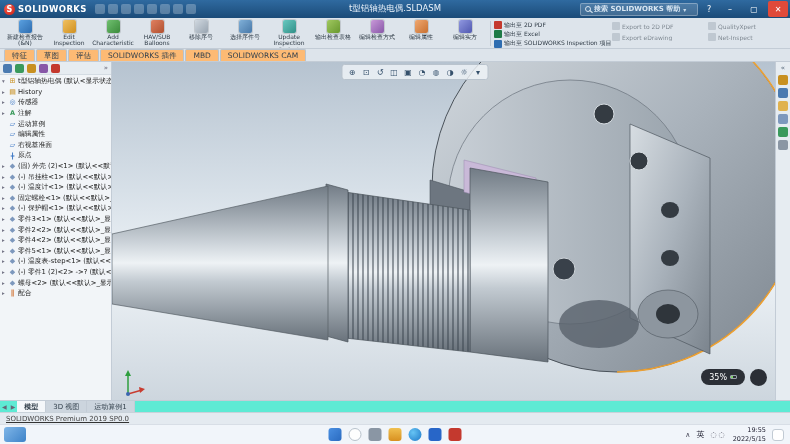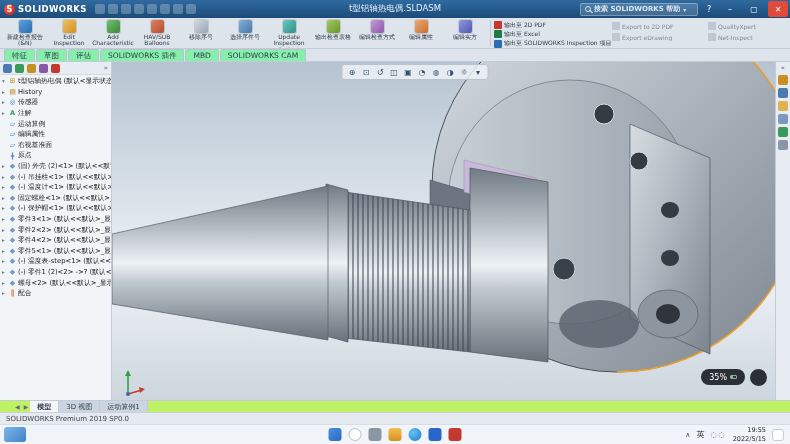--- a/index.html
+++ b/index.html
@@ -49,21 +49,21 @@
   .eic[data-icon="pdf"]{background:#c4392e;}
   .eic[data-icon="excel"]{background:#1e7a46;}
   .eic[data-icon="swi"]{background:#2e6db0;}
   .eic[data-icon="pdf-gray"],.eic[data-icon="edrw-gray"],.eic[data-icon="qx-gray"],.eic[data-icon="ni-gray"]{background:#a8b2bc;}
   .elabel { font-size:6px; white-space:nowrap; overflow:hidden; color:#2f3b46; }
   .exports-grid { display:grid; grid-template-columns:92px 70px; grid-auto-rows:10px; gap:1px 4px; padding-top:2px; }
   .disabled { opacity:.55; }
 
   
   .tab-row { height:13px; background:#dde4eb; display:flex; align-items:flex-end; padding-left:4px; gap:1px; flex:none; border-bottom:1px solid #c3ccd6; }
-  .ctab { padding:1px 7px 0 7px; font-size:7.5px; color:#33404c; background:#86efac; border:1px solid #b9c3cd; border-bottom:none; border-radius:2px 2px 0 0; white-space:nowrap; height:12px; }
+  .ctab { padding:1px 7px 0 7px; font-size:7.5px; color:#33404c; background:#fdba74; border:1px solid #b9c3cd; border-bottom:none; border-radius:2px 2px 0 0; white-space:nowrap; height:12px; }
   .ctab.active { background:#f4f7fa; font-weight:bold; }
 
   
   .main { flex:1; display:flex; min-height:0; }
   .left-panel { width:112px; flex:none; background:#f2f5f8; border-right:1px solid #c3ccd6; overflow:hidden; display:flex; flex-direction:column; }
   .panel-tabs { height:13px; background:#e6ecf1; border-bottom:1px solid #d4dce3; display:flex; align-items:center; gap:3px; padding:0 3px; flex:none; }
   .pt-icon { width:9px; height:9px; border-radius:2px; }
   .pt-icon[data-icon="feature-manager"]{background:#4a7ab0;}
   .pt-icon[data-icon="property-manager"]{background:#3a9a5c;}
   .pt-icon[data-icon="configuration-manager"]{background:#c89020;}
@@ -100,27 +100,27 @@
   .tp-collapse { font-size:7px; color:#567; }
   .tp-icon { width:10px; height:10px; border-radius:2px; }
   .task-strip .tp-icon[data-icon="resources"]{background:#c89020;}
   .task-strip .tp-icon[data-icon="design-library"]{background:#4a7ab0;}
   .task-strip .tp-icon[data-icon="file-explorer"]{background:#e0b24f;}
   .task-strip .tp-icon[data-icon="view-palette"]{background:#7d98bd;}
   .task-strip .tp-icon[data-icon="appearances"]{background:#3a9a5c;}
   .task-strip .tp-icon[data-icon="custom-properties"]{background:#8a96a4;}
 
   
-  .model-tabs { height:12px; background:#bef264; border-top:1px solid #c3ccd6; display:flex; align-items:center; padding-left:13px; flex:none; }
+  .model-tabs { height:12px; background:#5eead4; border-top:1px solid #c3ccd6; display:flex; align-items:center; padding-left:0; flex:none; }
   .mnav { font-size:6px; color:#667; padding:0 2px; }
   .mtab { font-size:7px; color:#33404c; padding:0 7px; border-right:1px solid #c3ccd6; height:11px; display:flex; align-items:center; background:#ccd5de; }
   .mtab.active { background:#f4f7fa; font-weight:bold; }
 
   
-  .status-bar { height:12px; background:#e4eaf0; border-top:1px solid #c9d2da; display:flex; align-items:center; padding:0 6px; flex:none; }
+  .status-bar { height:12px; background:#e4eaf0; border-top:1px solid #c9d2da; display:flex; align-items:center; padding:0 6px; flex:none;text-decoration:underline; }
   .status-left { font-size:7px; color:#444; white-space:nowrap; }
   .status-items { margin-left:auto; display:flex; gap:16px; padding-right:60px; }
   .status-item { font-size:7px; color:#444; white-space:nowrap; }
 
   
   .taskbar { height:20px; background:#f1f5fa; border-top:1px solid #d8dee6; display:flex; align-items:center; position:relative; flex:none; }
   .widget { margin-left:4px; width:22px; height:15px; border-radius:3px; background:linear-gradient(135deg,#7fb6e8,#3d82c8); }
   .tb-center { position:absolute; left:50%; transform:translateX(-50%); display:flex; gap:7px; align-items:center; }
   .tb-icon { width:13px; height:13px; border-radius:3px; display:flex; align-items:center; justify-content:center; color:#fff; font-size:8px; }
   .tb-center .tb-icon[data-icon="start"]{background:linear-gradient(135deg,#4a90e2,#2a6ac0);}

